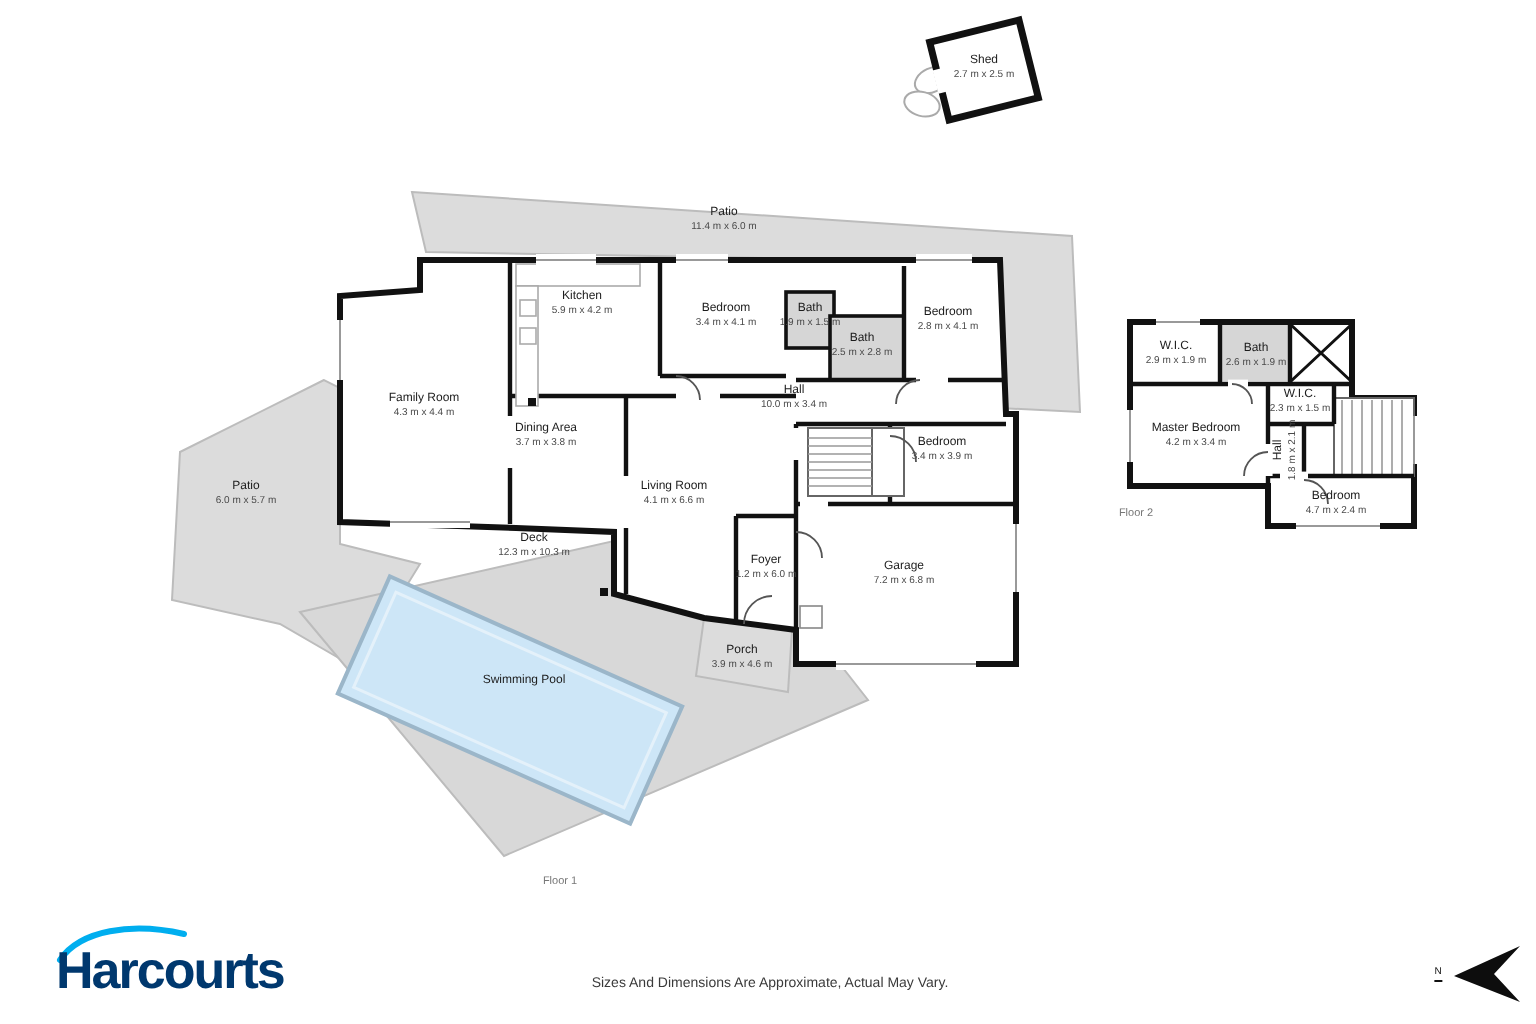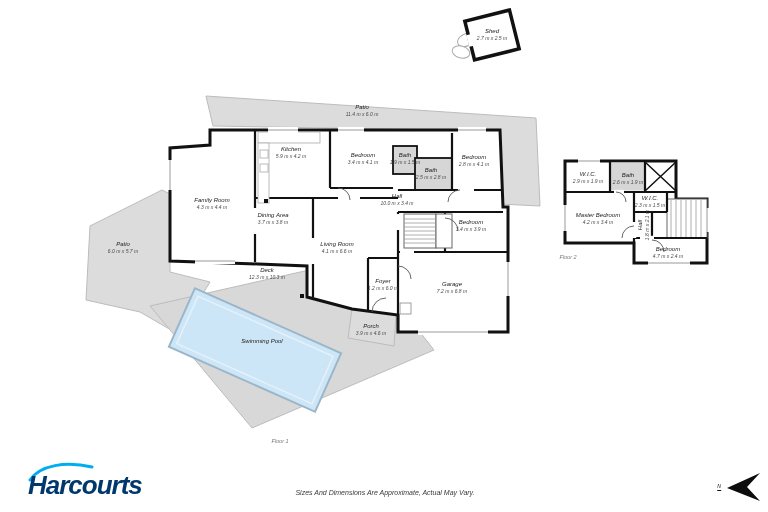--- a/index.html
+++ b/index.html
@@ -1,17 +1,17 @@
 <!DOCTYPE html>
 <html><head>
 <meta charset="utf-8">
 <style>
   html,body{margin:0;padding:0;background:#fff;}
   .canvas{position:relative;width:768px;height:512px;background:#ffffff;overflow:hidden;
-          font-family:"Liberation Sans", sans-serif;font-style:italic;}
+          font-family:"Liberation Sans", sans-serif;}
   .plan-svg{position:absolute;left:0;top:0;}
   .lbl{position:absolute;transform:translate(-50%,-50%);text-align:center;color:#1c1c1c;
        white-space:nowrap;pointer-events:none;}
   .lbl .nm{font-size:6px;line-height:7px;}
   .lbl .dm{font-size:5px;line-height:6px;color:#4a4a4a;}
   .lbl.vert{transform:translate(-50%,-50%) rotate(-90deg);}
   .caption{position:absolute;transform:translate(-50%,-50%);font-size:5.5px;color:#777;
            white-space:nowrap;pointer-events:none;}
   .logo{position:absolute;left:26px;top:460px;width:150px;height:38px;}
   .logo svg{position:absolute;left:0;top:0;}

